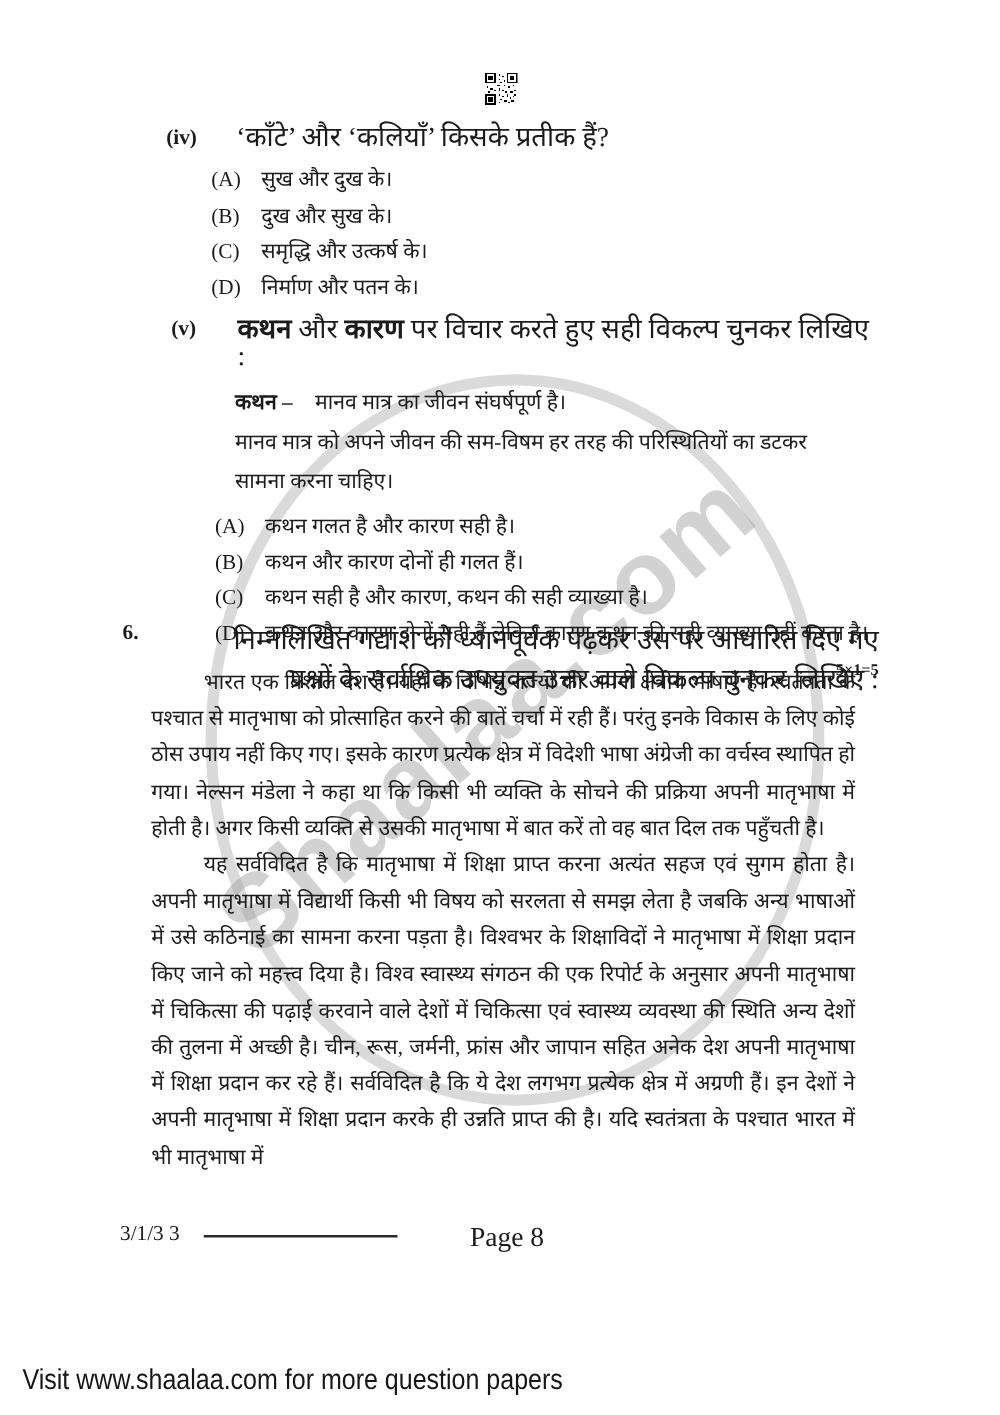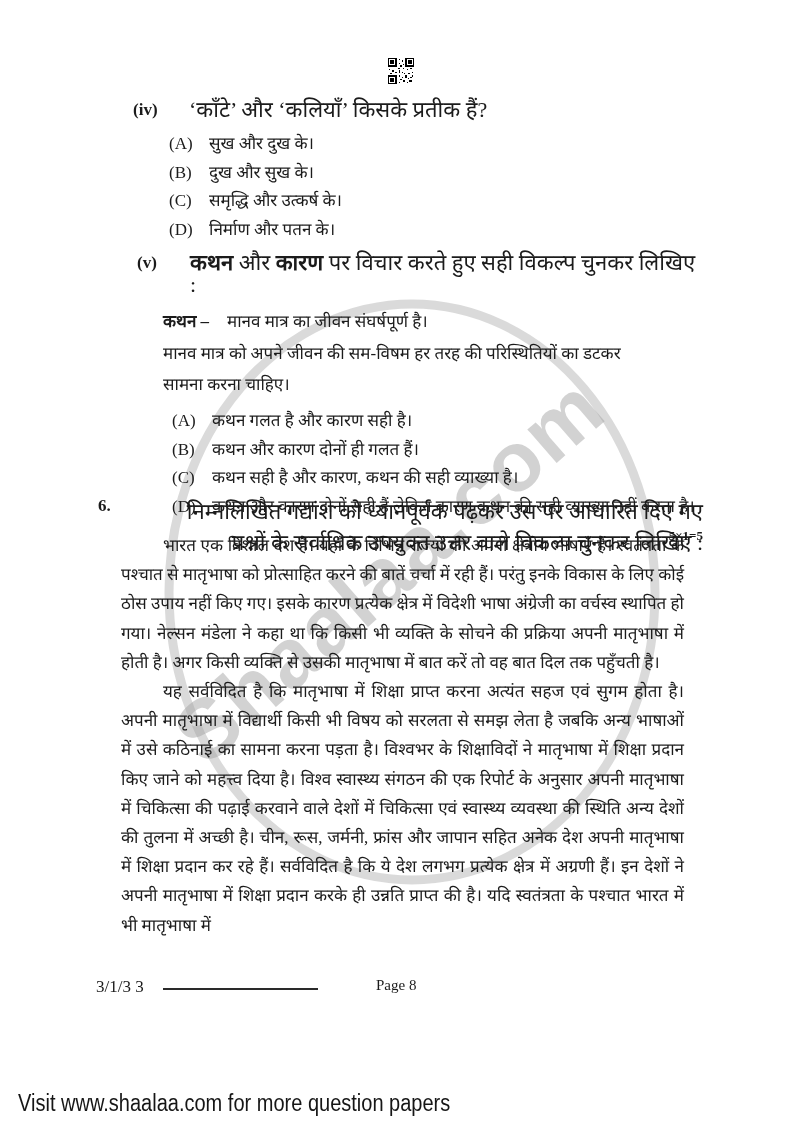--- a/index.html
+++ b/index.html
@@ -19,37 +19,37 @@
 
   .sec-iv { left:133px; top:99px; width:566px; font-size:17px; line-height:22px; }
   .sec-v  { left:137px; top:252px; width:568px; font-size:17px; line-height:22px; }
   .sec-6  { left:98px;  top:496px; width:605px; font-size:17px; }
 
   .options { margin-left:36px; margin-top:9px; }
   .opt { display:flex; line-height:28.5px; }
   .opt-label { flex:0 0 40px; }
   .opt-text { flex:1; }
 
-  .statements { margin-left:26px; margin-top:10px; }
+  .statements { margin-left:51px; margin-top:10px; }
   .stmt { display:flex; line-height:31px; margin-bottom:1px; }
   .stmt-label { font-weight:bold; flex:0 0 64px; }
   .stmt-text { flex:0 1 465px; }
 
   .bold { font-weight:bold; }
 
   .q6-wrap { position:relative; }
   .q6-text { width:556px; line-height:31px; text-align:right; }
   .q6-marks { position:absolute; right:0; top:32px; font-weight:bold; font-size:13px;text-align:center; }
 
   .passage { left:121px; top:531px; width:563px; font-size:17px; }
   .passage p { margin:0; text-indent:42px; line-height:29.2px; text-align:justify; }
 
   .footer-code { left:96px; top:977px; font-size:17px; }
   .footer-line { left:163px; top:988px; width:155px; height:2px; background:#2a2a2a; }
-  .footer-page { left:376px; top:977px; font-size:15px; }
+  .footer-page { left:376px; top:977px; font-size:22px; }
 
   .banner {
     left:18px; top:1090px; font-size:23px; color:#161616;
     font-family:"Liberation Sans","DejaVu Sans",sans-serif;
     transform:scaleX(0.87); transform-origin:left center; white-space:nowrap;
   }
 </style>
 </head>
 <body>
 

